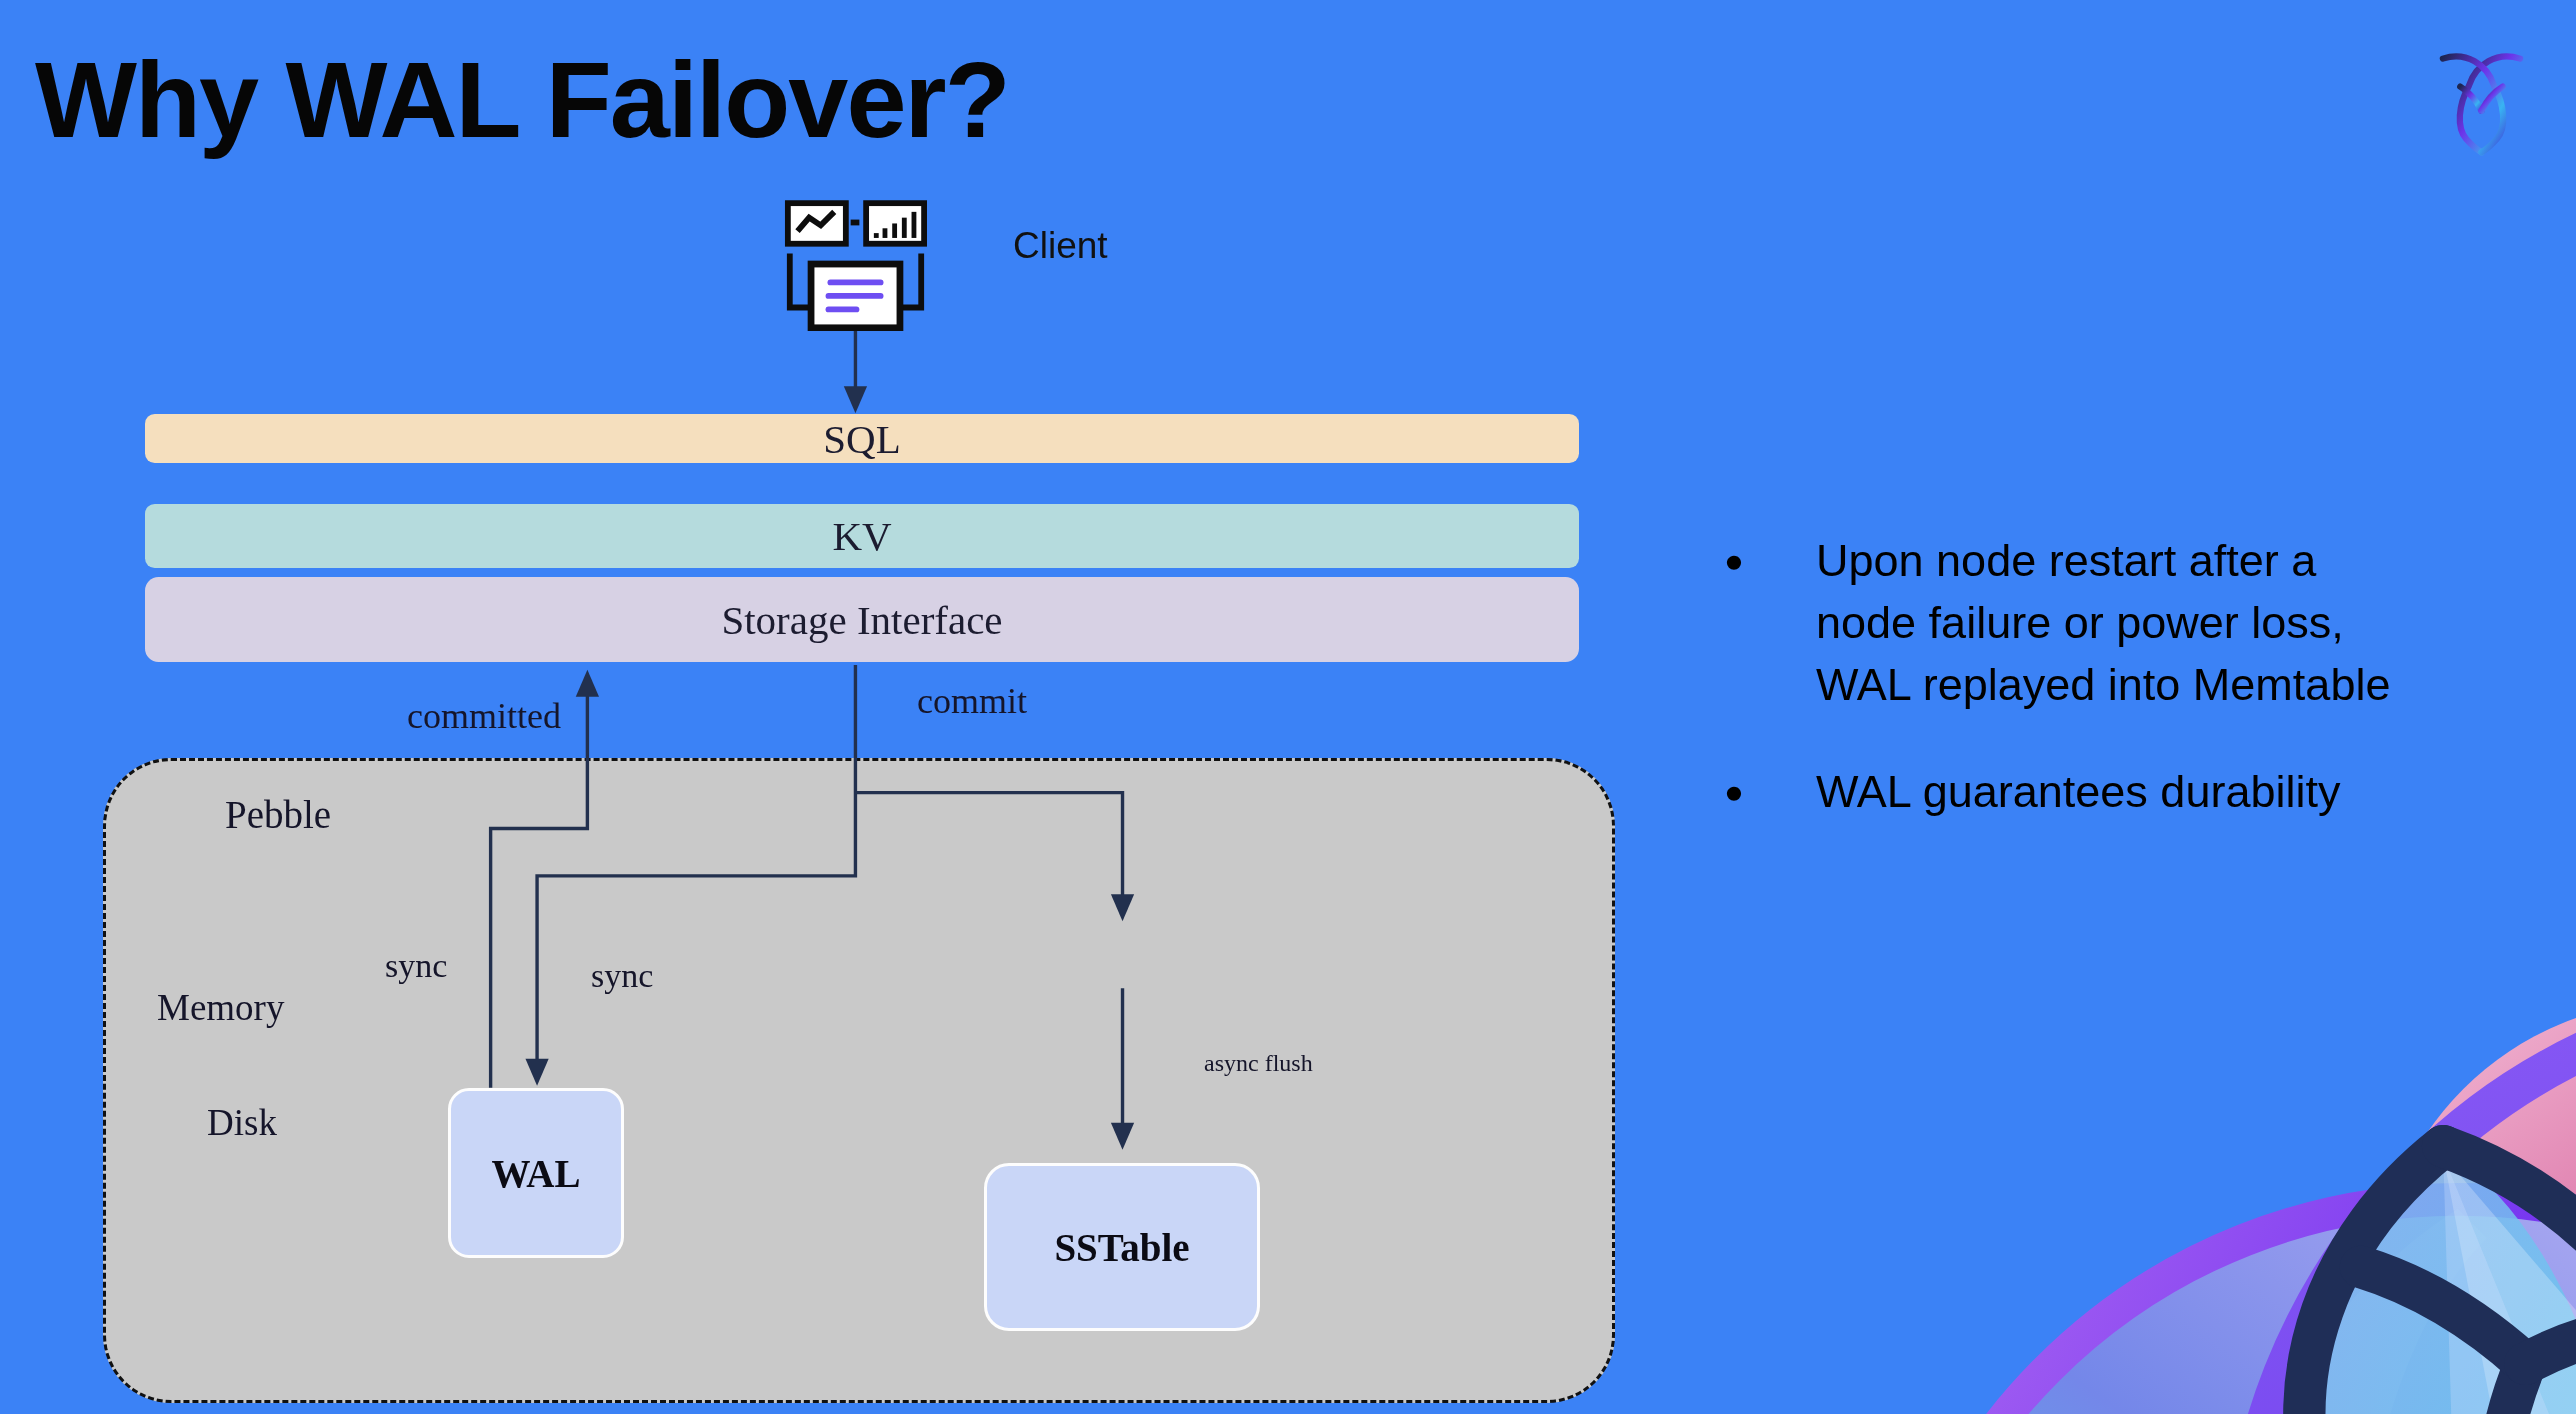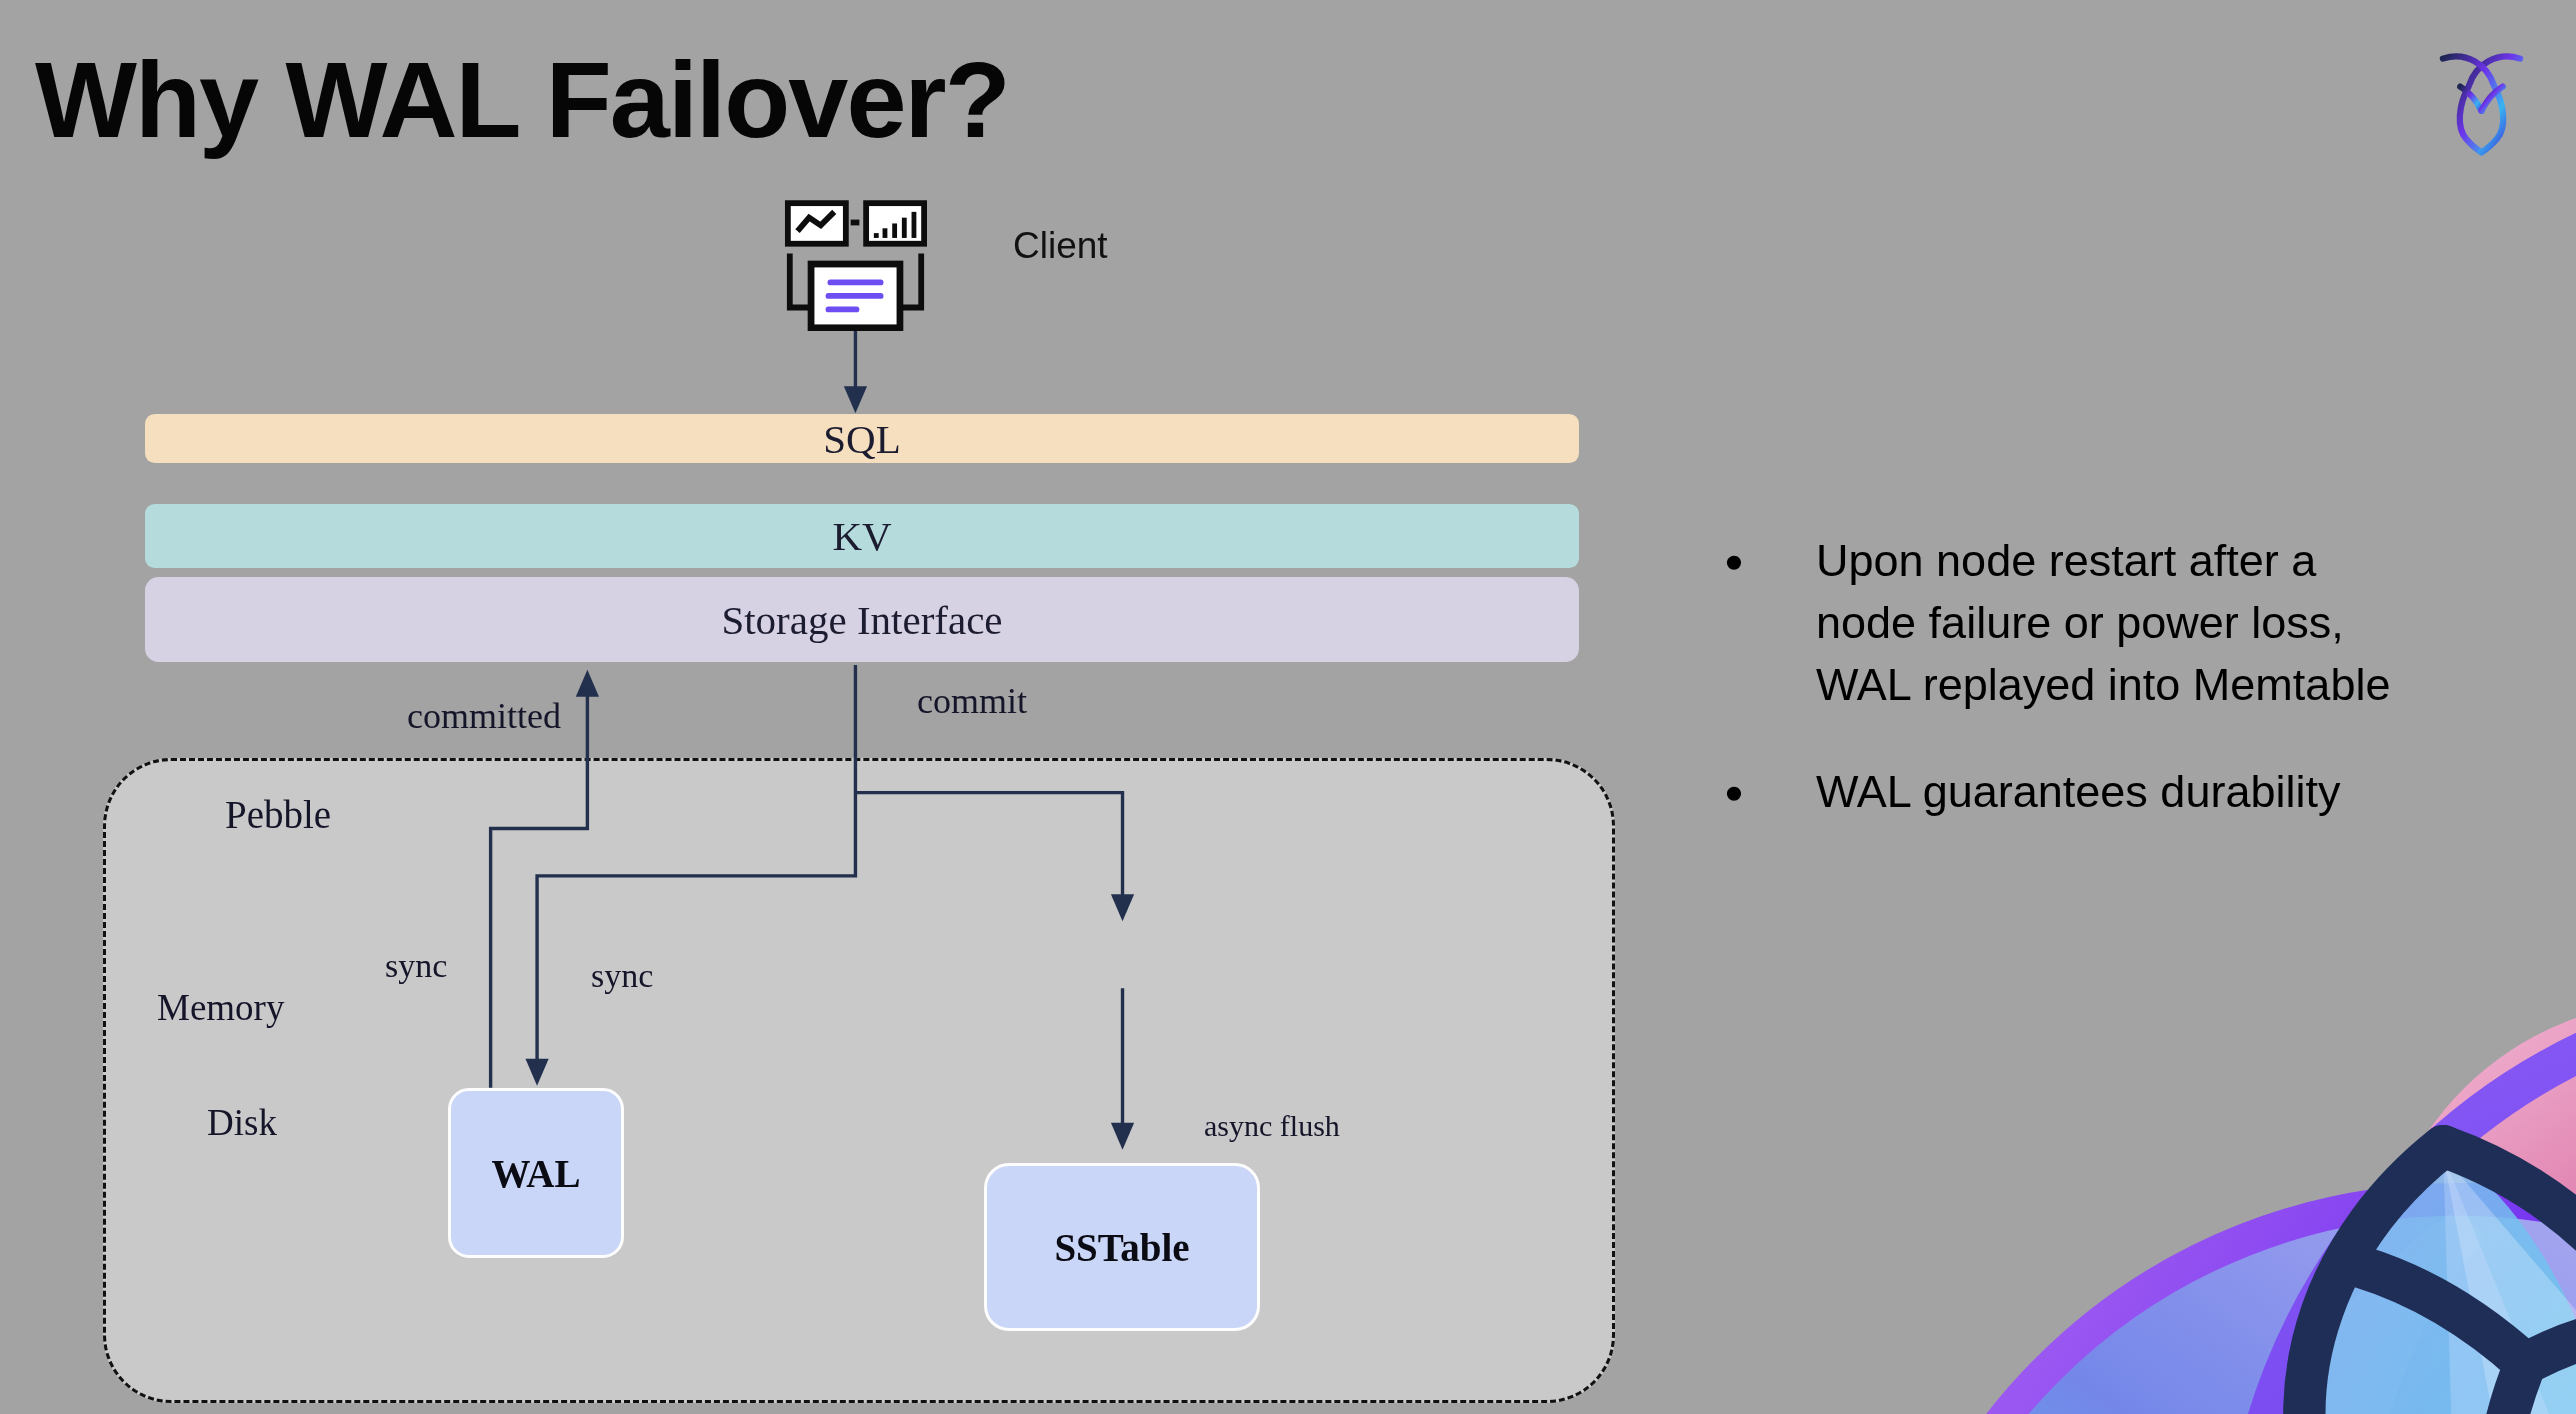--- a/index.html
+++ b/index.html
@@ -1,16 +1,16 @@
 <!DOCTYPE html>
 <html><head>
 <meta charset="utf-8">
 <style>
   html,body{margin:0;padding:0;background:#ffffff;}
-  .slide{position:relative;width:2576px;height:1415px;background:#a3a3a3;overflow:hidden;
+  .slide{position:relative;width:2576px;height:1415px;background:#3b82f6;overflow:hidden;
          font-family:"Liberation Sans",sans-serif;}
   [data-name]{box-sizing:border-box;}
 
   
   .title{position:absolute;left:35px;top:41px;font-size:108px;font-weight:bold;
          letter-spacing:-1.9px;color:#060606;line-height:1.1;margin:0;}
 
   
   .roach-logo{position:absolute;left:2435px;top:48px;}
 
@@ -31,21 +31,21 @@
 
   
   .dlabel{position:absolute;font-family:"Liberation Serif","DejaVu Serif",serif;color:#15152a;line-height:1;}
   .lbl-pebble{left:225px;top:795px;font-size:39px;}
   .lbl-memory{left:157px;top:989px;font-size:37px;}
   .lbl-disk{left:207px;top:1104px;font-size:37px;}
   .lbl-committed{left:407px;top:698px;font-size:36px;}
   .lbl-commit{left:917px;top:683px;font-size:36px;}
   .lbl-sync-1{left:385px;top:949px;font-size:34px;}
   .lbl-sync-2{left:591px;top:959px;font-size:34px;}
-  .lbl-async{left:1204px;top:1111px;font-size:30px;}
+  .lbl-async{left:1204px;top:1051px;font-size:24px;}
 
   
   .node{position:absolute;background:#c9d6f7;display:flex;align-items:center;justify-content:center;
         font-family:"Liberation Serif","DejaVu Serif",serif;font-weight:bold;color:#0b0b14;}
   .node-wal{left:448px;top:1088px;width:176px;height:170px;border:3.9px solid #fdfdfd;border-radius:21px;font-size:39px;}
   .node-memtable{left:983px;top:923px;width:280px;height:65px;border:2.9px solid #b9bdc6;border-radius:13.5px;font-size:37px;}
   .node-sstable{left:984px;top:1151px;width:276px;height:168px;border:3.9px solid #fdfdfd;border-radius:25px;font-size:39px;margin-top:12px;}
 
   
   .arrows{position:absolute;left:0;top:0;pointer-events:none;}

